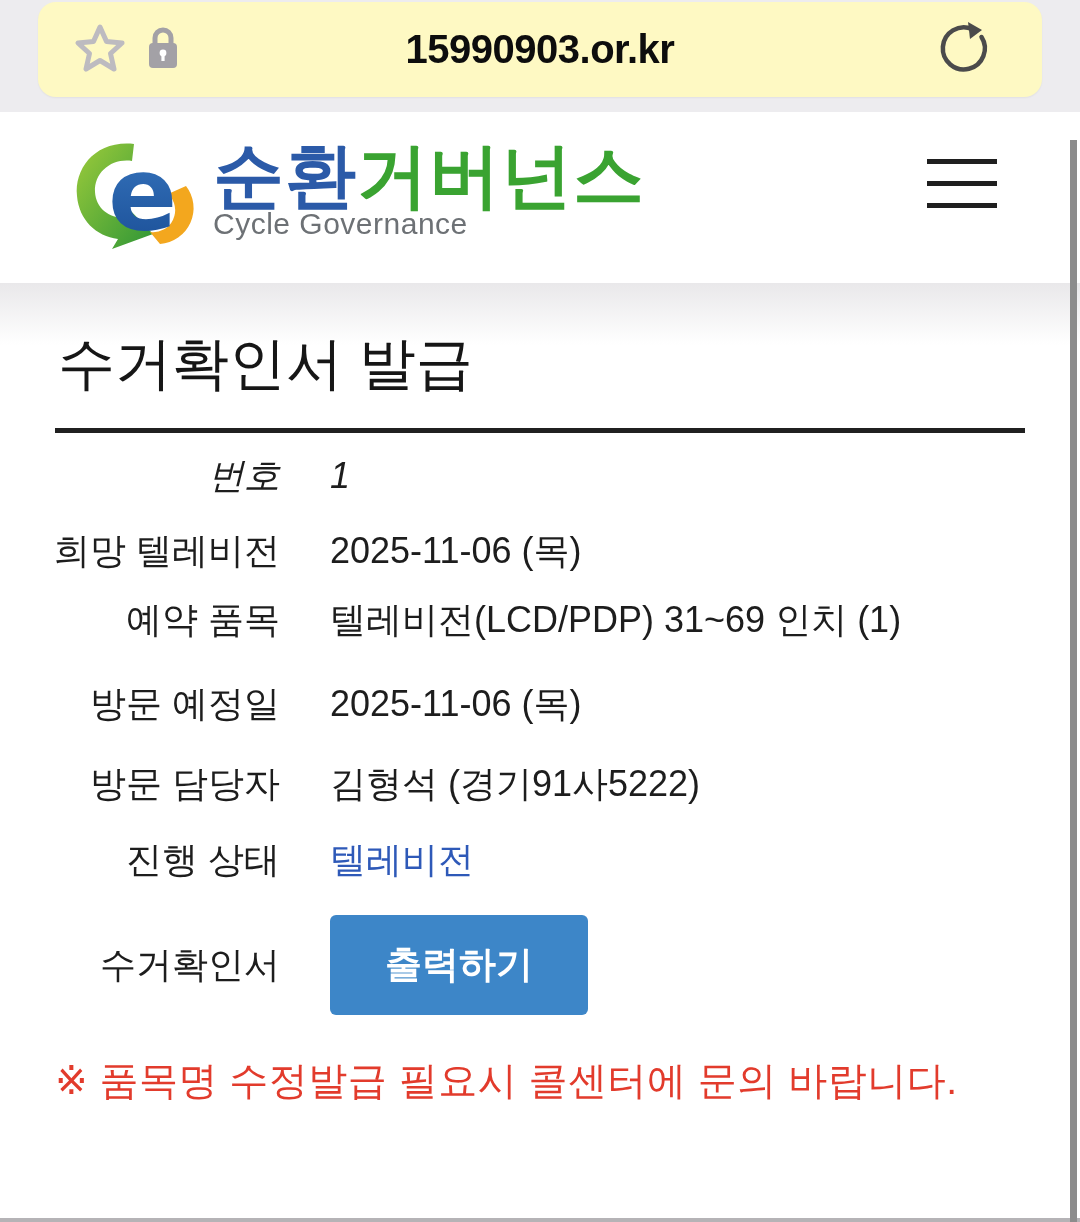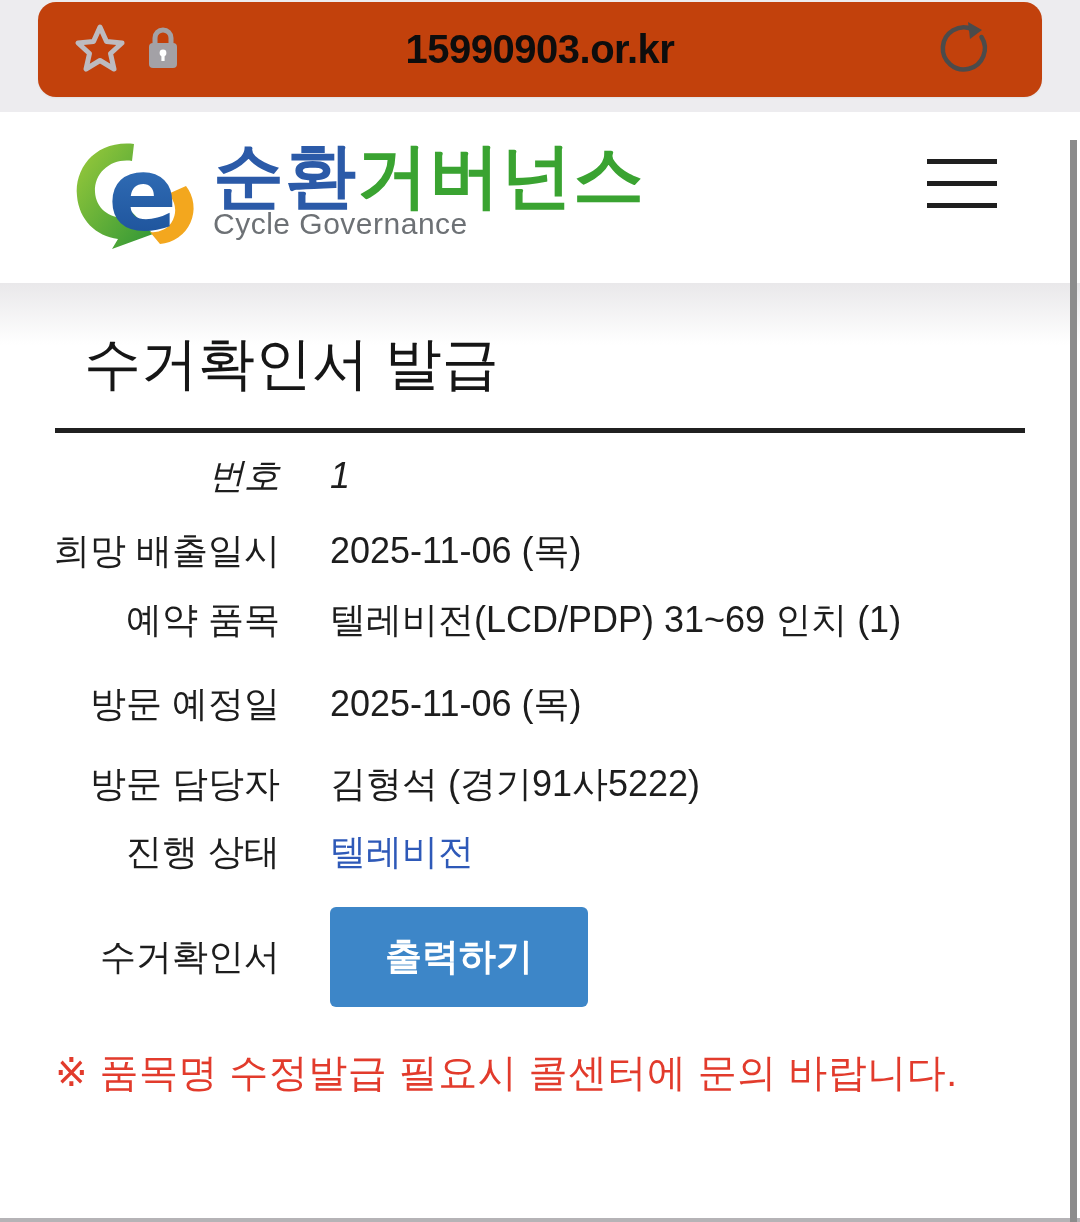--- a/index.html
+++ b/index.html
@@ -10,21 +10,21 @@
     width:1080px; height:1222px;
   }
 
   
   .chrome {
     position:absolute; top:0; left:0; width:1080px; height:112px;
     background:#edecef;
   }
   .url-bar {
     position:absolute; left:38px; top:2px; width:1004px; height:95px;
-    background:#c2410c; border-radius:18px;
+    background:#fef9c3; border-radius:18px;
     box-shadow:0 1px 2px rgba(0,0,0,0.05);
     display:flex; align-items:center;
   }
   .url-left-icons { position:absolute; left:36px; top:0; height:100%; display:flex; align-items:center; gap:20px; }
   .url-text {
     position:absolute; left:0; right:0; text-align:center;
     font-size:40px; font-weight:600; color:#0d0d0d; letter-spacing:-0.5px;
   }
   .reload-wrap { position:absolute; right:52px; top:0; height:100%; display:flex; align-items:center; }
 
@@ -47,34 +47,34 @@
   .hamburger { position:absolute; right:83px; top:47px; width:70px; height:50px; cursor:pointer; }
   .hamburger .bar { width:70px; height:5px; background:#1f1f1f; margin-bottom:17px; }
   .hamburger .bar:last-child { margin-bottom:0; }
 
   
   .content {
     position:relative; height:939px;
     background:linear-gradient(180deg,#e9e8ea 0px,#ffffff 62px);
   }
   .page-title {
-    padding:50px 0 0 84px;
+    padding:50px 0 0 58px;
     font-size:57px; font-weight:300; color:#161616; line-height:60px;
   }
   .title-rule { margin:35px 55px 0 55px; height:5px; background:#202020; }
 
   .info-table { margin-top:21px; }
   .row { display:flex; align-items:center; font-size:36px; color:#1d1d1d; line-height:44px; }
   .row .label { width:280px; text-align:right; flex-shrink:0; }
   .row .value { margin-left:50px; }
   .r0 { margin-bottom:31px;font-style:italic; }
   .r1 { margin-bottom:25px; }
   .r2 { margin-bottom:40px; }
   .r3 { margin-bottom:36px; }
-  .r4 { margin-bottom:24px;align-items:flex-end; }
+  .r4 { margin-bottom:32px;align-items:flex-end; }
   .r5 { margin-bottom:33px; }
   .status-link { color:#2e59b8; text-decoration:none; cursor:pointer; }
   .print-btn {
     margin-left:50px; width:258px; height:100px;
     background:#3d86c8; border:none; border-radius:6px;
     color:#ffffff; font-size:37px; font-weight:bold;
     font-family:"Liberation Sans","DejaVu Sans",sans-serif;
     cursor:pointer;
   }
   .notice {
@@ -162,21 +162,21 @@
     <div class="title-rule"></div>
 
     <div class="info-table">
 
       <div class="row r0">
         <div class="label">번호</div>
         <div class="value">1</div>
       </div>
 
       <div class="row r1">
-        <div class="label">희망 배출일시</div>
+        <div class="label">희망 텔레비전</div>
         <div class="value">
           <div>2025-11-06 (목)</div>
         </div>
       </div>
 
       <div class="row r2">
         <div class="label">예약 품목</div>
         <div class="value">텔레비전(LCD/PDP) 31~69 인치 (1)</div>
       </div>
 

